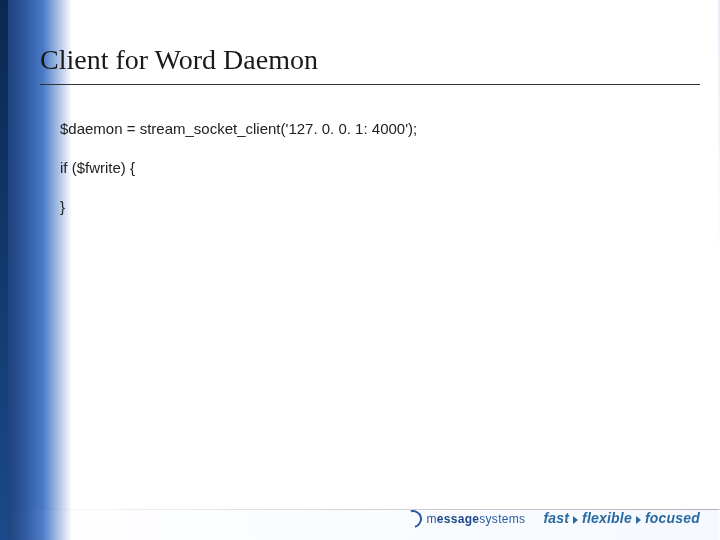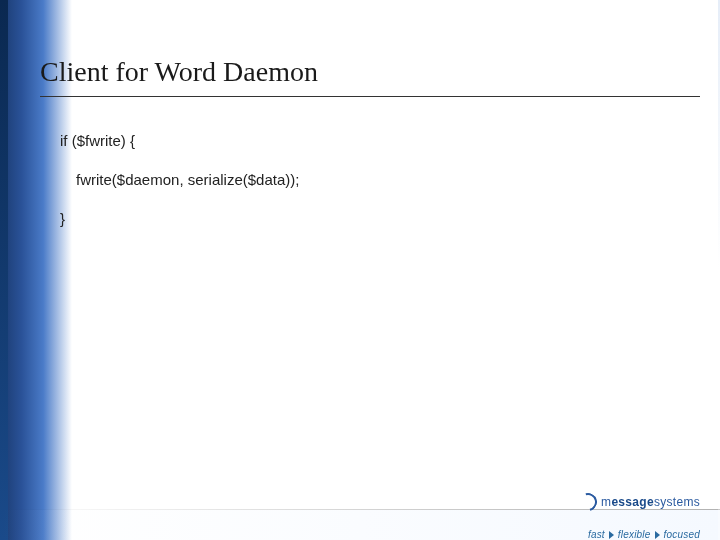--- a/index.html
+++ b/index.html
@@ -26,21 +26,21 @@
   .slide::after {
     content: "";
     position: absolute;
     right: 0; top: 0; bottom: 0;
     width: 2px;
     background: linear-gradient(to bottom, #aac4e8, #ffffff 50%);
     opacity: 0.3;
   }
   .content {
     position: absolute;
-    left: 40px; right: 20px; top: 56px;
+    left: 40px; right: 20px; top: 44px;
   }
   .title {
     font-size: 28px;
     font-weight: normal;
     color: #1a1a1a;
     font-family: Georgia, 'Times New Roman', serif;
     padding-bottom: 8px;
     border-bottom: 1px solid #333;
     margin-bottom: 24px;
   }
@@ -52,26 +52,25 @@
     padding-left: 20px;
   }
   .code-line { white-space: pre; }
   .indent-1 { padding-left: 0px; }
   .indent-2 { padding-left: 16px; }
   .footer {
     position: absolute;
     left: 0; right: 0; bottom: 0;
     height: 30px;
     display: flex;
-    align-items: flex-end;
+    align-items: flex-start;
     justify-content: flex-end;
     padding-right: 20px;
     gap: 18px;
     background: linear-gradient(to right, rgba(255,255,255,0) 0%, rgba(230,240,255,0.4) 100%);
-    flex-direction: column;
   }
   .footer-line-top {
     position: absolute;
     left: 0; right: 0; bottom: 30px;
     height: 1px;
     background: linear-gradient(to right, rgba(0,0,0,0) 0%, rgba(0,0,0,0.2) 60%, rgba(0,0,0,0.3) 100%);
   }
   .logo {
     display: flex;
     align-items: center;
@@ -88,43 +87,44 @@
   }
   .logo-text {
     font-family: Arial, sans-serif;
     font-size: 12px;
     color: #2a5aa0;
     letter-spacing: 0.3px;
   }
   .logo-text b { font-weight: bold; color: #1a4a8a; }
   .tagline {
     font-family: Arial, sans-serif;
-    font-size: 10px;
+    font-size: 14px;
     font-style: italic;
     color: #2a6aa0;
     letter-spacing: 0.2px;
+    font-weight: bold;
   }
   .tagline .sep {
     display: inline-block;
     width: 0; height: 0;
     border-top: 4px solid transparent;
     border-bottom: 4px solid transparent;
     border-left: 5px solid #2a6aa0;
     margin: 0 4px -1px 4px;
   }
 </style>
 </head>
 <body>
 
 <div class="slide">
   <div class="content">
     <h1 class="title">Client for Word Daemon</h1>
     <div class="code-block">
+      <div class="code-line indent-1">$daemon = stream_socket_client('127. 0. 0. 1: 4000');</div>
       <div class="code-line indent-1">if ($fwrite) {</div>
-      <div class="code-line indent-2">fwrite($daemon, serialize($data));</div>
       <div class="code-line indent-1">}</div>
     </div>
   </div>
 
   <div class="footer-line-top"></div>
   <div class="footer">
     <div class="logo">
       <span class="logo-swirl"></span>
       <span class="logo-text">
         <span>m</span><b>essage</b><span>systems</span>

